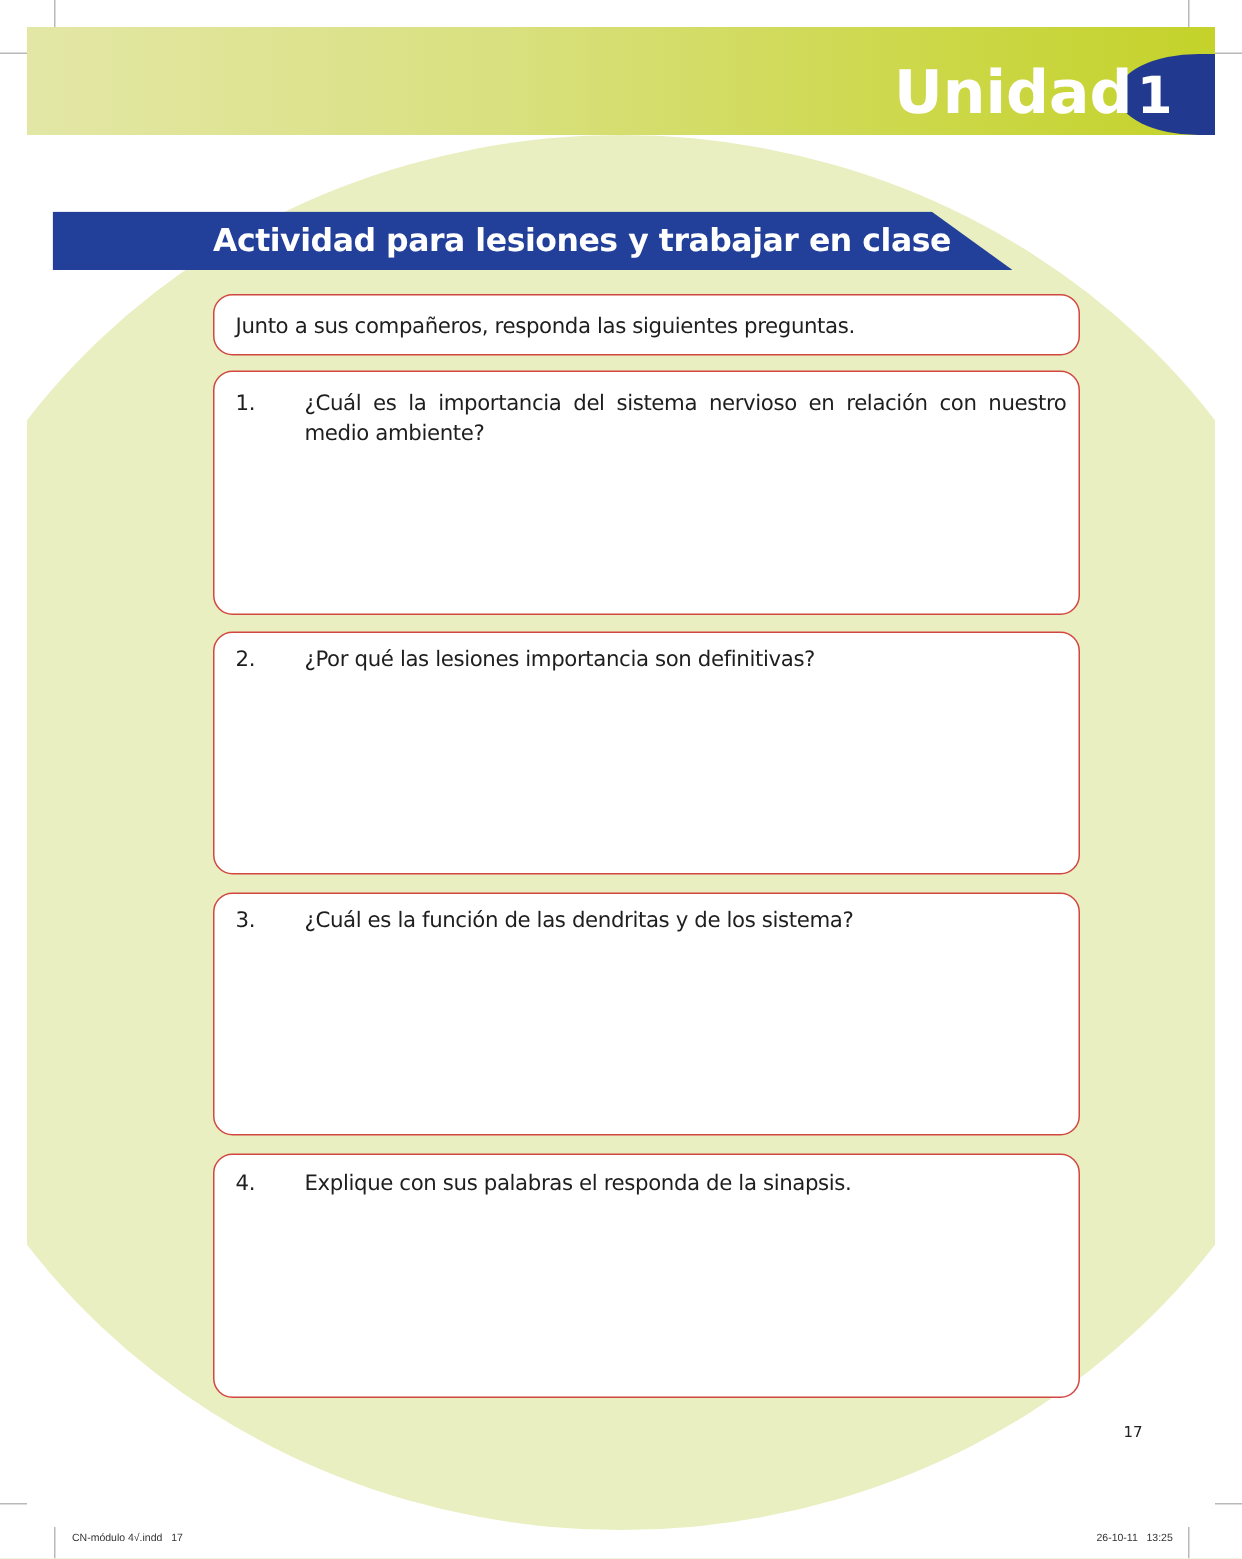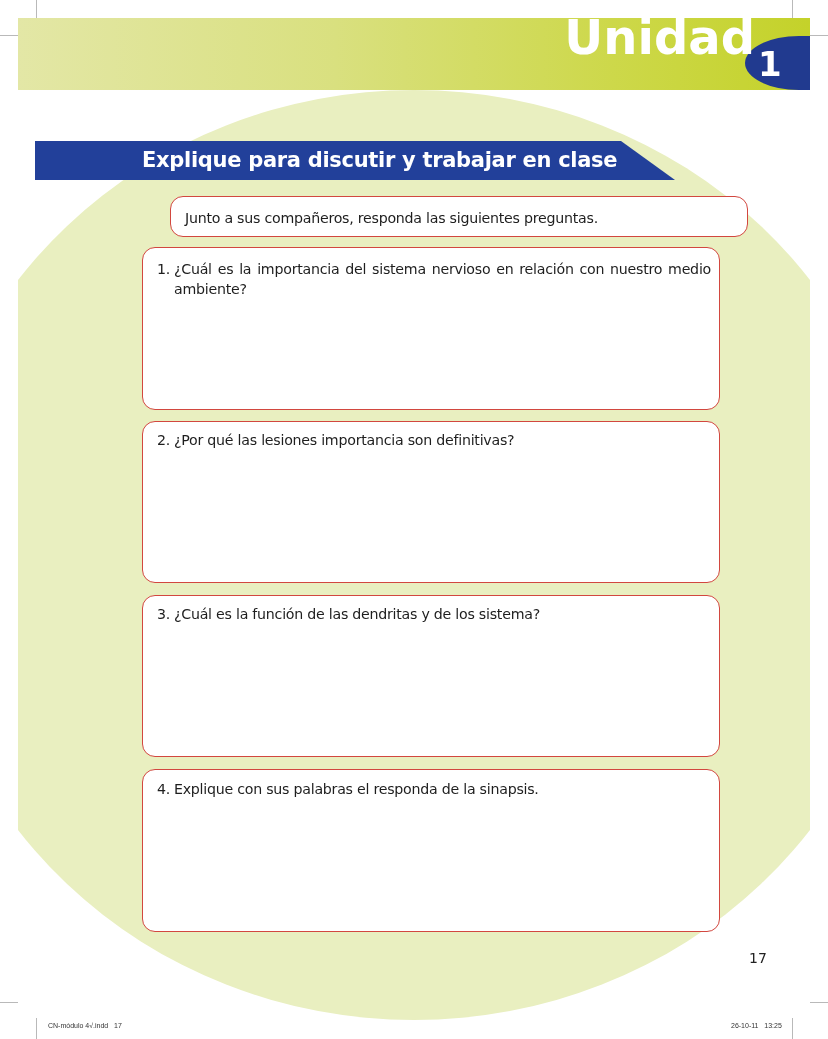--- a/index.html
+++ b/index.html
@@ -17,23 +17,23 @@
     position: absolute; left: -95px; top: 0px; width: 982px; height: 930px;
     border-radius: 50%;
     background: #e9efc0;
   }
   .header-band {
     position: absolute; left: 18px; top: 18px; width: 792px; height: 72px;
     background: linear-gradient(to right, #e3e7a6 0%, #d9e07f 40%, #cdd84a 75%, #c4d22a 100%);
     overflow: hidden;
   }
   .unit-label {
-    position: absolute; right: 73px; top: 17px;
+    position: absolute; right: 73px; top: 42px;
     font-family: "DejaVu Sans", sans-serif; font-weight: bold;
-    font-size: 48px; line-height: 40px; color: #ffffff; letter-spacing: 0px;
+    font-size: 40px; line-height: 40px; color: #ffffff; letter-spacing: 0px;
   }
   .unit-badge {
     position: absolute; left: 727px; top: 18px; width: 120px; height: 54px;
     background: #213a8f; border-radius: 60px / 30px;
   }
   .unit-number {
     position: absolute; left: 758px; top: 44px;
     font-family: "DejaVu Sans", sans-serif; font-weight: bold;
     font-size: 34px; line-height: 40px; color: #ffffff;
   }
@@ -53,24 +53,24 @@
     background: #ffffff; border: 1.5px solid #d2473f; border-radius: 13px;
     box-sizing: border-box;
   }
   .box-text {
     position: absolute; left: 14px; right: 8px;
     font-family: "DejaVu Sans", sans-serif; font-size: 14.2px;
     line-height: 20px; color: #1e1e1e; letter-spacing: -0.25px;
   }
   .q-row { display: flex; }
   .q-num { flex: 0 0 auto; width: 17px; }
-  .q-body { flex: 1 1 auto; text-align: justify; text-align-last: left; }
+  .q-body { flex: 1 1 auto; text-align: justify; text-align-last: left; margin-left: 29px; }
   .page-number {
     position: absolute; left: 749px; top: 950px;
-    font-family: "DejaVu Sans", sans-serif; font-size: 14px; color: #222222;
+    font-family: "DejaVu Sans", sans-serif; font-size: 10px; color: #222222;
   }
   .slug {
     position: absolute; top: 1022px;
     font-family: "Liberation Sans", sans-serif; font-size: 7px; color: #333333;
   }
 </style>
 </head>
 <body>
 
 <div class="crop" style="left:36px;top:0;width:1px;height:18px;"></div>
@@ -86,23 +86,23 @@
   <div class="green-blob"></div>
 </div>
 
 <div class="header-band">
   <div class="unit-badge"></div>
 </div>
 <div class="unit-label">Unidad</div>
 <div class="unit-number">1</div>
 
 <div class="title-banner"></div>
-<div class="title-text">Explique para discutir y trabajar en clase</div>
+<div class="title-text">Actividad para lesiones y trabajar en clase</div>
 
-<div class="box" style="top:196px;height:41px;margin-left:28px;">
+<div class="box" style="top:196px;height:41px;">
   <div class="box-text" style="top:11px;">Junto a sus compañeros, responda las siguientes preguntas.</div>
 </div>
 
 <div class="box" style="top:247px;height:163px;">
   <div class="box-text q-row" style="top:11px;">
     <span class="q-num">1.</span>
     <span class="q-body">¿Cuál es la importancia del sistema nervioso en relación con nuestro medio ambiente?</span>
   </div>
 </div>
 

